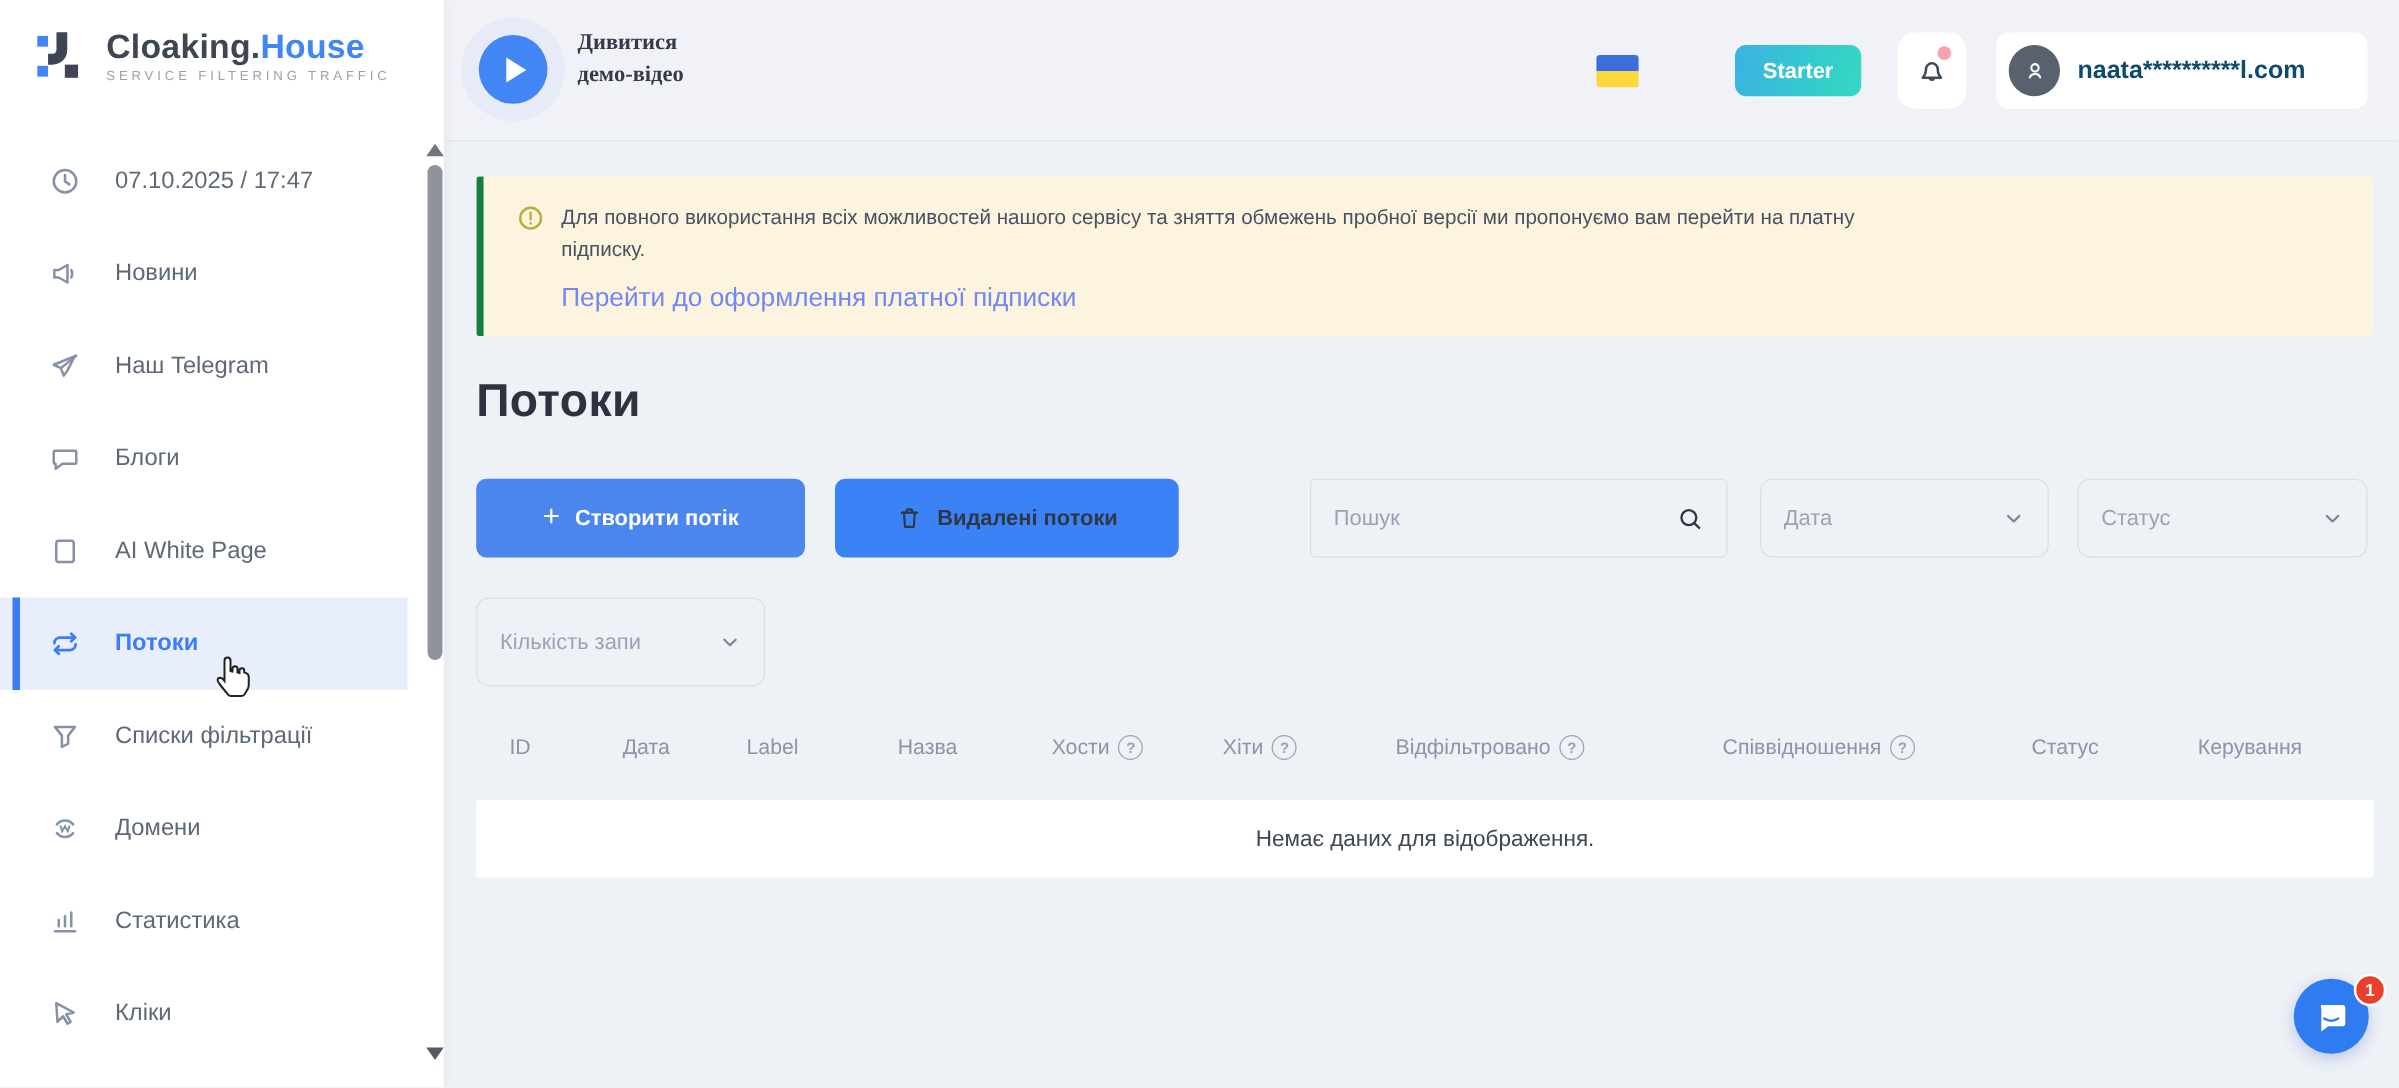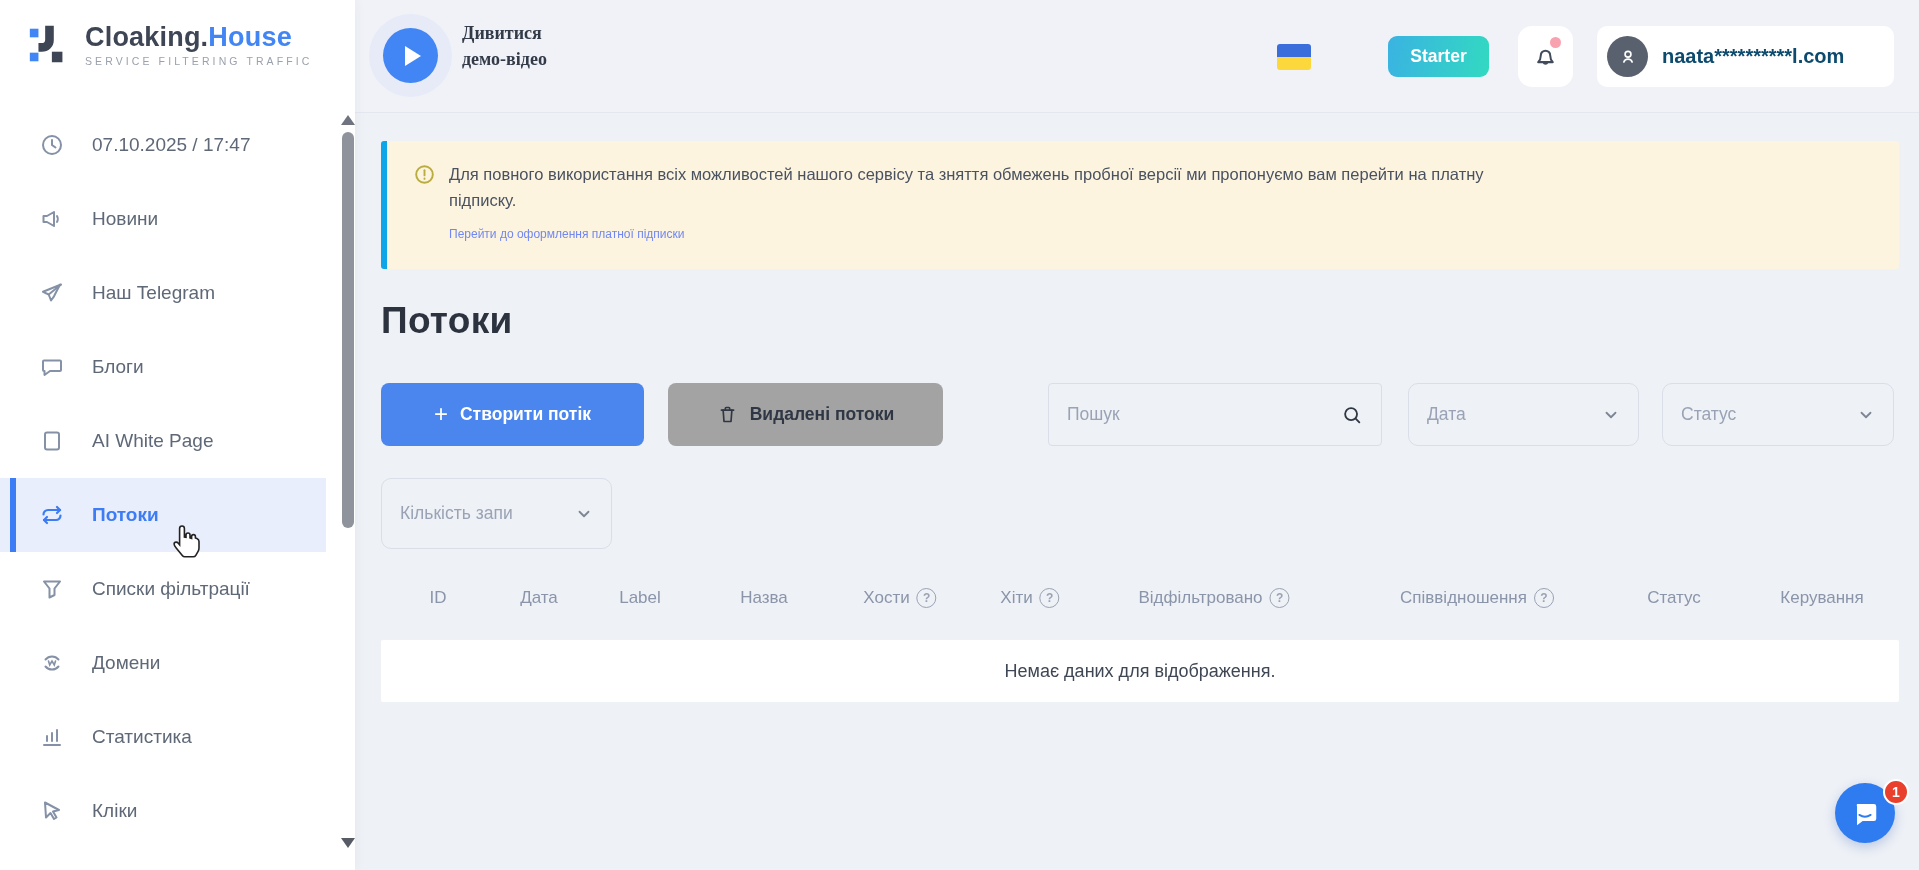--- a/index.html
+++ b/index.html
@@ -100,39 +100,39 @@
   .avatar {
     width:41px; height:41px; border-radius:50%; background:#59606e;
     display:flex; align-items:center; justify-content:center; flex:0 0 auto;
   }
   .avatar svg { width:22px; height:22px; color:#ffffff; }
   .user-email { font-size:20px; font-weight:bold; color:#0c4a6e; }
 
   
   .banner {
     position:absolute; left:26px; top:141px; width:1518px; height:128px;
-    background:#fcf4df; border-left:6px solid #0ea5e9; border-radius:3px;
+    background:#fcf4df; border-left:6px solid #15803d; border-radius:3px;
     padding:21px 60px 0 27px;
   }
   .banner-row { display:flex; gap:14px; align-items:flex-start; }
   .banner-icon { width:21px; height:21px; flex:0 0 auto; margin-top:2px; color:#b9ad3f; }
   .banner-text { font-size:16.5px; color:#4a5160; line-height:1.55; }
-  .banner-link { display:inline-block; margin:14px 0 0 35px; font-size:12px; color:#7187f2; cursor:pointer; text-decoration:none; }
+  .banner-link { display:inline-block; margin:14px 0 0 35px; font-size:21px; color:#7187f2; cursor:pointer; text-decoration:none; }
 
   
   .page-title { position:absolute; left:26px; top:300px; font-size:37px; font-weight:800; color:#2c333f; letter-spacing:.3px; }
 
   .btn {
     position:absolute; top:383px; height:63px; border:none; border-radius:8px;
     display:flex; align-items:center; justify-content:center; gap:12px;
     font-family:inherit; font-size:17.5px; cursor:pointer;
   }
   .btn-create { left:26px; width:263px; background:#4a86ee; color:#ffffff; font-weight:bold; }
   .btn-create .plus { font-size:24px; font-weight:500; line-height:1; margin-top:-2px; }
-  .btn-deleted { left:313px; width:275px; background:#a3a3a3; color:#2f3744; font-weight:bold; }
+  .btn-deleted { left:313px; width:275px; background:#3b82f6; color:#2f3744; font-weight:bold; }
   .btn-deleted svg { width:21px; height:21px; color:#2f3744; }
 
   .search-box {
     position:absolute; left:693px; top:383px; width:334px; height:63px;
     border:1px solid #d9dee9; border-radius:4px; background:transparent;
     display:flex; align-items:center; padding:0 18px;
   }
   .search-box input {
     flex:1; border:none; outline:none; background:transparent;
     font-family:inherit; font-size:17.5px; color:#4a5160;
@@ -149,21 +149,21 @@
   .select svg { width:18px; height:18px; color:#7c8695; flex:0 0 auto; margin-left:10px; }
   .select-date   { left:1053px; top:383px; width:231px; }
   .select-status { left:1307px; top:383px; width:232px; }
   .select-count  { left:26px;  top:478px; width:231px; height:71px; }
 
   
   .table-head { position:absolute; left:26px; top:578px; width:1518px; height:44px; }
   .th {
     position:absolute; transform:translateX(-50%); top:10px;
     display:flex; align-items:center; gap:7px;
-    font-size:17px; color:#8a95a9; white-space:nowrap;margin-left:22px;
+    font-size:17px; color:#8a95a9; white-space:nowrap;
   }
   .help {
     width:20px; height:20px; border:1.5px solid #9aa3b3; border-radius:50%;
     font-size:12px; font-weight:bold; color:#9aa3b3;
     display:flex; align-items:center; justify-content:center; cursor:pointer;
   }
   .empty-row {
     position:absolute; left:26px; top:640px; width:1518px; height:62px;
     background:#ffffff; border-radius:2px;
     display:flex; align-items:center; justify-content:center;

